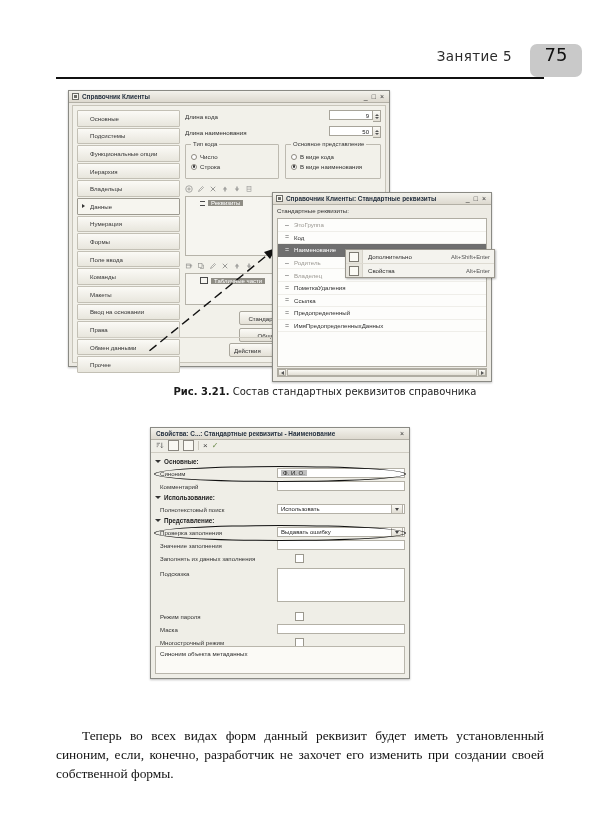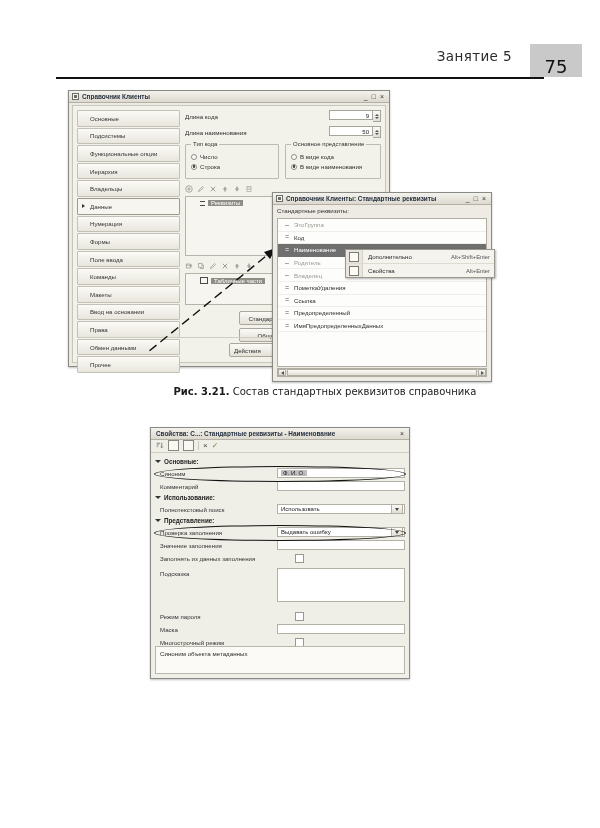--- a/index.html
+++ b/index.html
@@ -12,21 +12,21 @@
 
   
   .runhead{position:absolute;left:0;top:44px;width:600px;height:34px;}
   .runhead .rule{position:absolute;left:56px;top:33px;width:488px;height:1.5px;background:#111;}
   .runhead .ttl{
     position:absolute;right:88px;top:4px;font-size:13.5px;letter-spacing:.4px;
     font-family:"DejaVu Sans", sans-serif;color:#2b2b2b;
   }
   .runhead .pgbox{
     position:absolute;right:18px;top:0px;width:52px;height:33px;background:#c9c9c9;
-    display:flex;align-items:flex-end;justify-content:center;
+    display:flex;align-items:flex-start;justify-content:center;border-radius:7px;
   }
   .runhead .pgnum{font-family:"DejaVu Sans", sans-serif;font-size:18px;color:#111;}
 
   
   .win{position:absolute;background:#eceae3;border:1px solid #8a8a84;
        font-family:"Liberation Sans", sans-serif;font-size:6.2px;color:#2e2e2e;
        box-shadow:0 1px 2px rgba(0,0,0,.25);}
   .titlebar{height:11px;background:linear-gradient(#f3f2ec,#ddd9cf);
             border-bottom:1px solid #b3b0a6;display:flex;align-items:center;padding:0 3px;gap:3px;}
   .titlebar .tb-ico{width:7px;height:7px;border:1px solid #6d6d68;background:#f7f6f1;
@@ -542,14 +542,15 @@
 
         <div class="statusbar">Синоним объекта метаданных</div>
       </div>
     </div>
   </div>
 
   <div class="ellipse" style="left:154px;top:466px;width:250px;height:14px;"></div>
   <div class="ellipse" style="left:154px;top:525px;width:250px;height:14px;"></div>
 
 
+  <div class="bodytext">Теперь во всех видах форм данный реквизит будет иметь установленный синоним, если, конечно, разработчик не захочет его изменить при создании своей собственной формы.</div>
 
 </div>
 
 </body></html>

